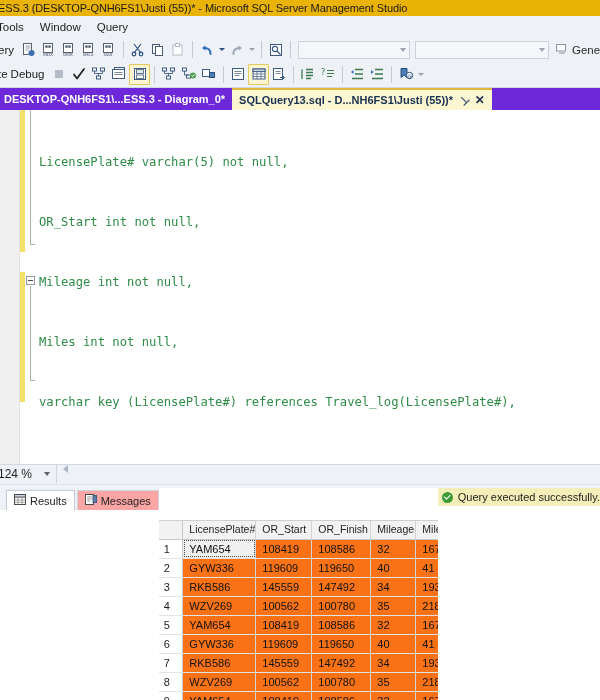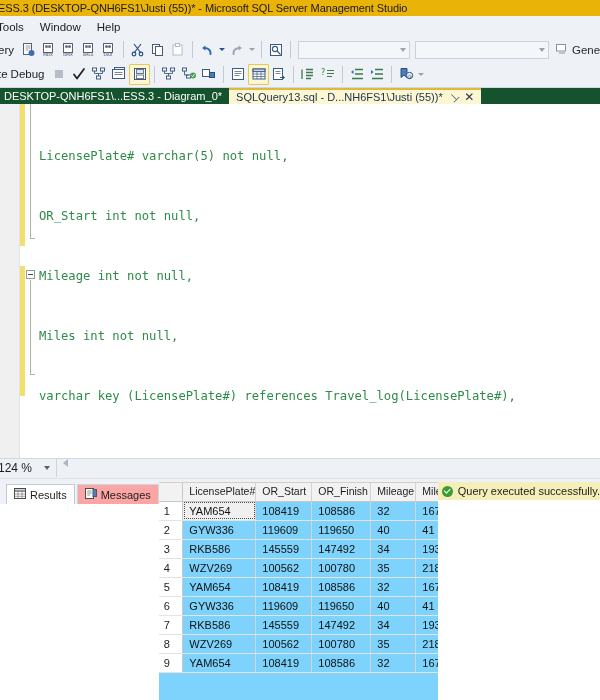--- a/index.html
+++ b/index.html
@@ -110,25 +110,26 @@
     border-left: 3px solid transparent;
     border-right: 3px solid transparent;
     border-top: 3.5px solid #2b4f81;
     display: block;
   }
   .dropdot.grey i { border-top-color: #9aa2b0; }
   .stopsq { width: 8px; height: 8px; background: #b5bcc8; }
 
   
   .tabstrip {
-    height: 16px;
-    background: #14532d;
+    height: 22px;
+    background: #6d28d9;
     display: flex; align-items: stretch;
     flex: none;
     overflow: hidden;
+    font-weight: bold;
   }
   .tab {
     display: flex; align-items: center;
     font-size: 11px;
     padding: 0 7px;
     white-space: nowrap;
     flex: none;
   }
   .tab.inactive { color: #ffffff; margin-left: -3px; }
   .tab.active {
@@ -259,22 +260,23 @@
     font-size: 11px;
     color: #1d1d1d;
     border: 1px solid #cfd5df;
     border-bottom: none;
     background: #fca5a5;
   }
   .restab.on { background: #ffffff; border-color: #c3c9d4; }
   .gridbox {
     flex: 1;
     overflow: hidden;
-    background: #7dd3fc;
+    background: #f97316;
     position: relative;
+    margin-top: 32px;
   }
   table.grid {
     border-collapse: collapse;
     font-size: 11px;
     color: #111;
     table-layout: fixed;
     width: 297px;
   }
   table.grid th, table.grid td {
     border-right: 1px solid #d4d4d4;
@@ -344,21 +346,21 @@
 
 <div id="app">
 
   <div class="titlebar">
     <span class="ttxt">ESS.3 (DESKTOP-QNH6FS1\Justi (55))* - Microsoft SQL Server Management Studio</span>
   </div>
 
   <div class="menubar">
     <span class="mi">Tools</span>
     <span class="mi">Window</span>
-    <span class="mi">Help</span>
+    <span class="mi">Query</span>
   </div>
 
   <div class="toolbar tb1">
     <span class="tb-lbl">ery</span>
 
     <span class="icobtn">
       <svg width="15" height="15" viewBox="0 0 15 15">
         <rect x="2.5" y="1.5" width="8" height="11" fill="#fff" stroke="#5a6070"></rect>
         <path d="M4.5 4h5M4.5 6h5M4.5 8h3" stroke="#8b93a1" stroke-width="0.9"></path>
         <circle cx="10.5" cy="11" r="3" fill="#3b6fb0"></circle>

